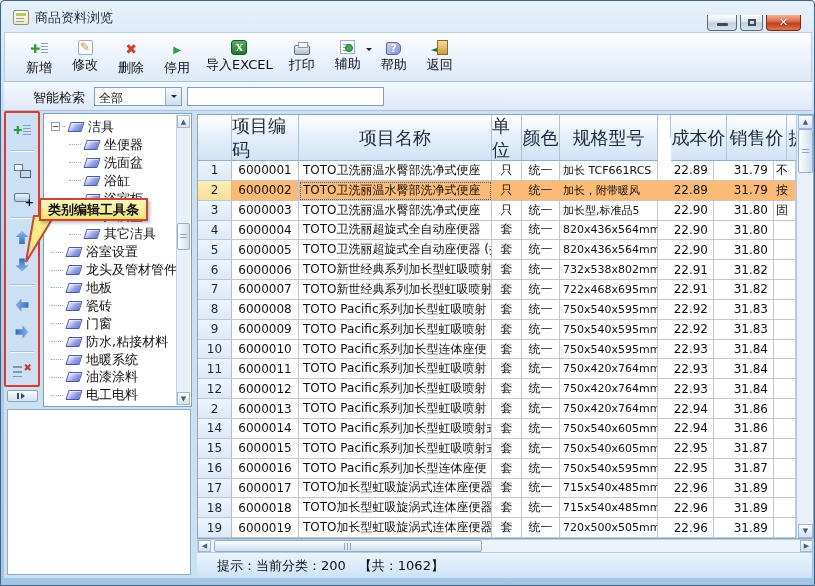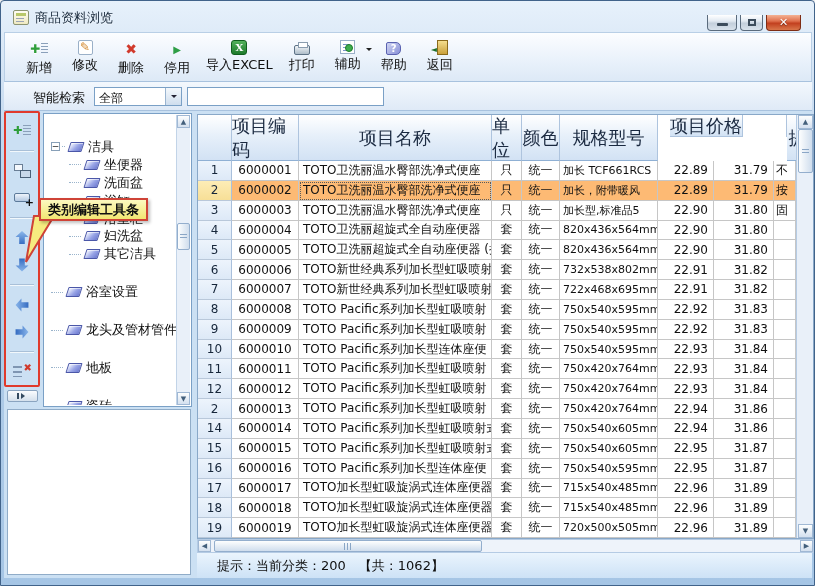--- a/index.html
+++ b/index.html
@@ -96,21 +96,21 @@
   .highlight-rect{position:absolute;left:3px;top:110px;width:36px;height:276px;border:2px solid #e03a2c;border-radius:2px;z-index:25;pointer-events:none;}
   .collapse-btn{position:absolute;left:6px;top:389px;width:31px;height:12px;
     background:linear-gradient(#fafcfe,#d4e0ec);border:1px solid #8aa4c0;border-radius:2px;
     display:flex;align-items:center;justify-content:center;gap:1px;}
   .collapse-btn i{display:block;width:2px;height:6px;background:#334a60;}
   .collapse-btn b{display:block;width:0;height:0;border:3px solid transparent;border-left:4px solid #334a60;margin-left:1px;}
   
   .tree-panel{position:absolute;left:42px;top:112px;width:149px;height:294px;background:#fff;border:1px solid #7aa0c6;}
   .tree-body{position:absolute;left:1px;top:1px;right:15px;bottom:1px;overflow:hidden;padding-top:3px;}
   .tree-item{height:17.9px;display:flex;align-items:center;font-size:13px;color:#101010;white-space:nowrap;}
-  .tree-item.lv0{padding-left:6px;margin-top:20px;}
+  .tree-item.lv0{padding-left:6px;}
   .tree-item.lv1{padding-left:24px;}
   .expander{width:9px;height:9px;border:1px solid #88a0b8;background:#fff;margin-right:2px;
     display:inline-flex;align-items:center;justify-content:center;font-size:9px;line-height:7px;color:#222;flex:none;}
   .expander::before{content:"−";margin-top:-1px;}
   .dots{height:0;border-top:1px dotted #9ab4cc;width:12px;margin-right:1px;flex:none;}
   .tree-item.has-exp .dots{width:3px;}
   .tree-item.lv1 .dots{width:12px;}
   .book{width:14px;height:10px;flex:none;margin:0 5px 0 3px;
     background:linear-gradient(125deg,#e8ecfc 10%,#98a4e6 55%,#6d7ad0);
     border:1px solid #4b57a8;border-radius:1px;transform:skewX(-18deg);box-shadow:inset 0 1px 0 #ffffff90;}
@@ -432,20 +432,24 @@
   <div class="table">
     <div class="thead">
       <div class="hcell w0"></div>
       <div class="hcell w1">项目编码</div>
       <div class="hcell w2">项目名称</div>
       <div class="hcell w3">单位</div>
       <div class="hcell w4">颜色</div>
       <div class="hcell w5">规格型号</div>
       <div class="hgroup wprice">
         <div class="top">项目价格</div>
+        <div class="bot">
+          <div class="hcell w6">成本价</div>
+          <div class="hcell w7">销售价</div>
+        </div>
       </div>
       <div class="hgroup w8">
         <div class="top">划</div>
         <div class="bot">
           <div class="hcell" style="width:22px">提</div>
         </div>
       </div>
     </div>
     <div class="tbody">
 

